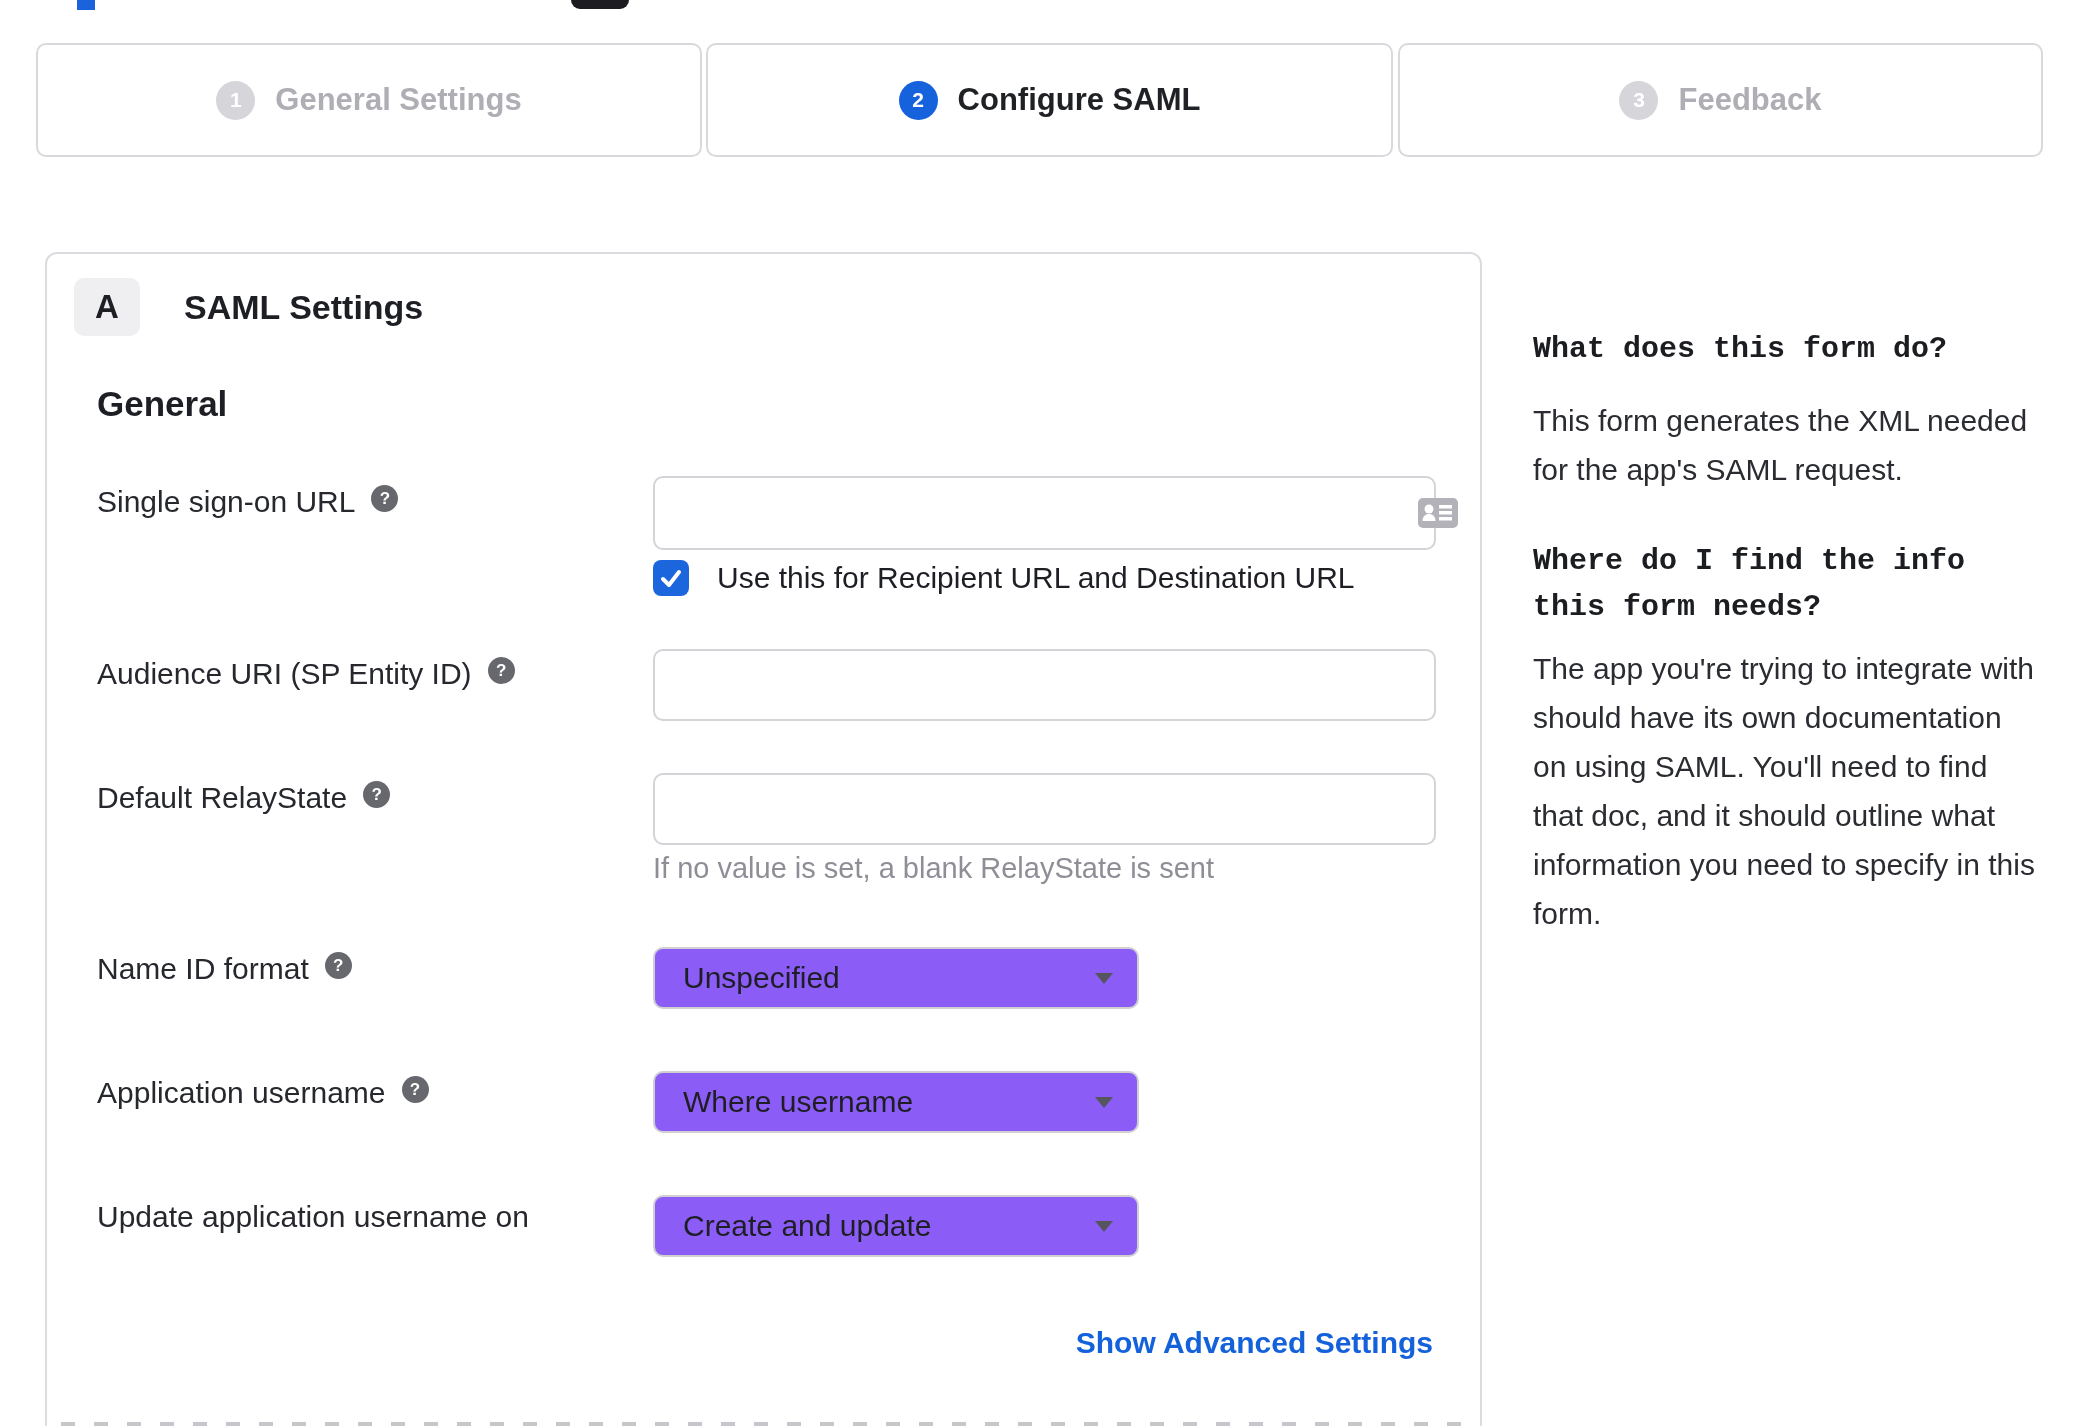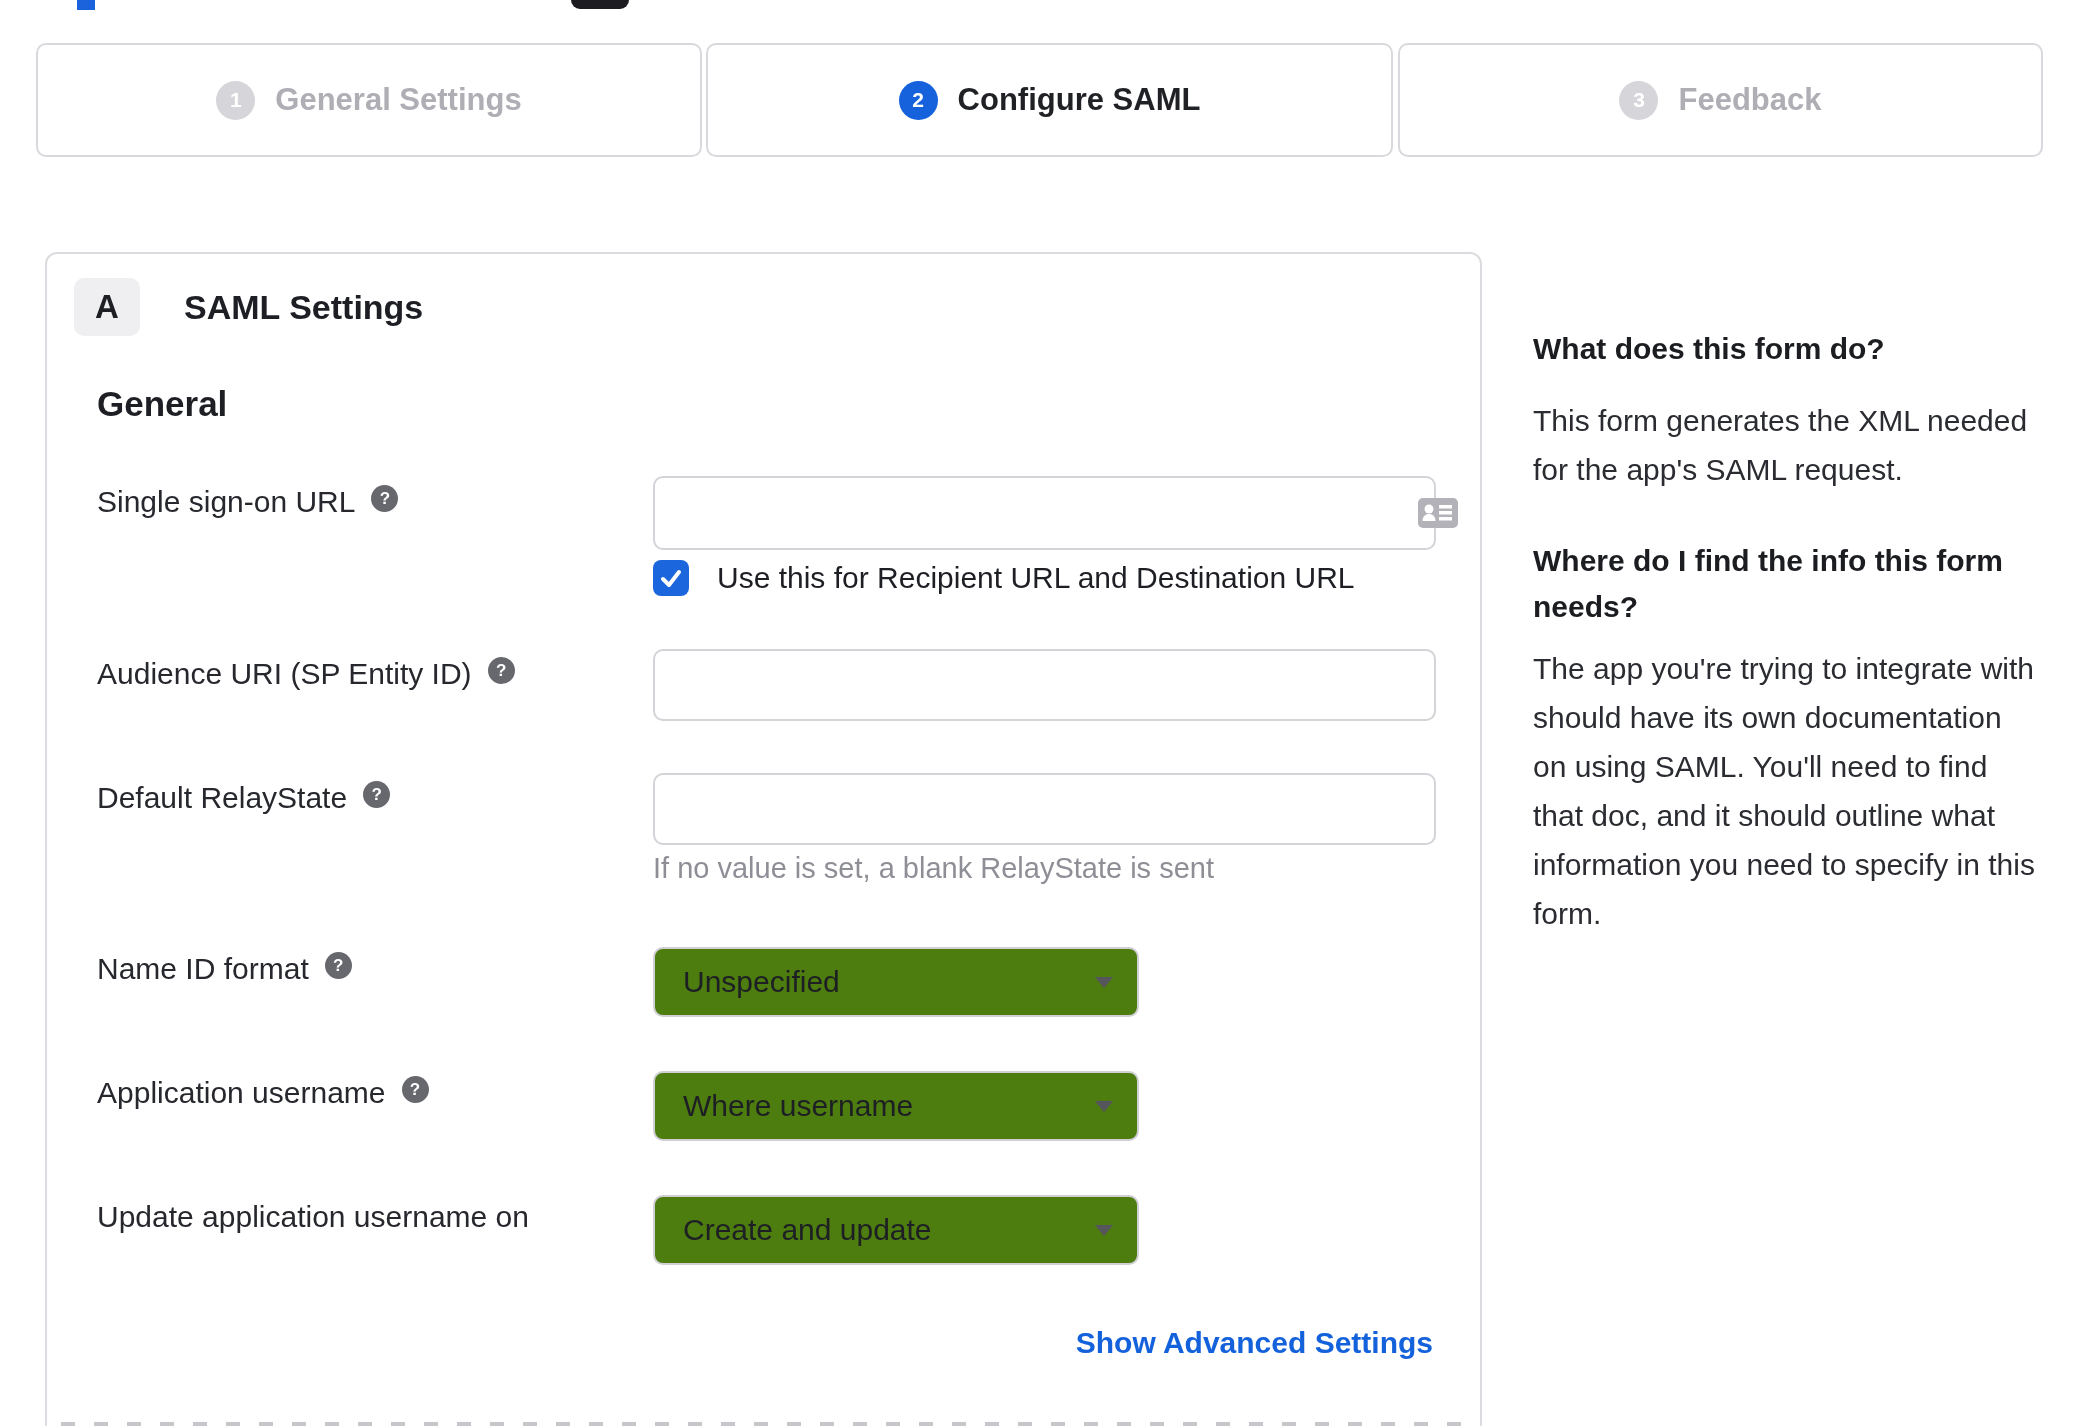--- a/index.html
+++ b/index.html
@@ -49,39 +49,39 @@
   .input-3 { top:519px; height:72px; }
   .card-icon { right:22px; top:244px; }
 
   .checkbox-row { left:606px; top:306px; display:flex; align-items:center; gap:28px; }
   .checkbox { width:36px; height:36px; background:#1b66dd; border-radius:8px;
               display:flex; align-items:center; justify-content:center; flex:0 0 auto; }
   .checkbox-label { font-size:30px; color:#1d1f24; }
 
   .hint { left:606px; top:598px; font-size:29px; color:#8e8e96; }
 
-  .select { left:606px; width:486px; height:70px; border:2px solid #cfcfd4; border-radius:10px;
-            background:#4d7c0f; display:flex; align-items:center; padding:0 28px;
+  .select { left:606px; width:486px; height:62px; border:2px solid #cfcfd4; border-radius:10px;
+            background:#8b5cf6; display:flex; align-items:center; padding:0 28px;
             font-size:30px; color:#1d1f24; }
   .select-1 { top:693px; }
   .select-2 { top:817px; }
   .select-3 { top:941px; }
   .caret { position:absolute; right:24px; top:50%; margin-top:-5px; width:0; height:0;
            border-left:9px solid transparent; border-right:9px solid transparent;
            border-top:11px solid #55555e; }
 
   .advanced-link { top:1072px; right:47px; font-size:30px; font-weight:bold;
                    color:#1461dc; cursor:pointer;text-align:center; }
 
   .dashed-divider { left:14px; right:14px; top:1168px; height:4px;
         background:repeating-linear-gradient(90deg,#c6c6cb 0 14px,transparent 14px 33px); }
 
   
   .sidebar { left:1533px; top:326px; width:505px; }
-  .sidebar h3 { font-size:30px; font-weight:bold; color:#1b1d21; line-height:46px; }
+  .sidebar h3 { font-size:30px; font-weight:bold; color:#1b1d21; line-height:46px;font-family:Liberation Mono, monospace; }
   .sidebar p  { font-size:30px; color:#2a2c31; line-height:49px; }
   .sb-a1 { margin-top:24px; }
   .sb-q2 { margin-top:44px; }
   .sb-a2 { margin-top:14px; }
 </style>
 </head>
 <body>
 
 <div class="abs frag-blue"></div>
 <div class="abs frag-black"></div>

